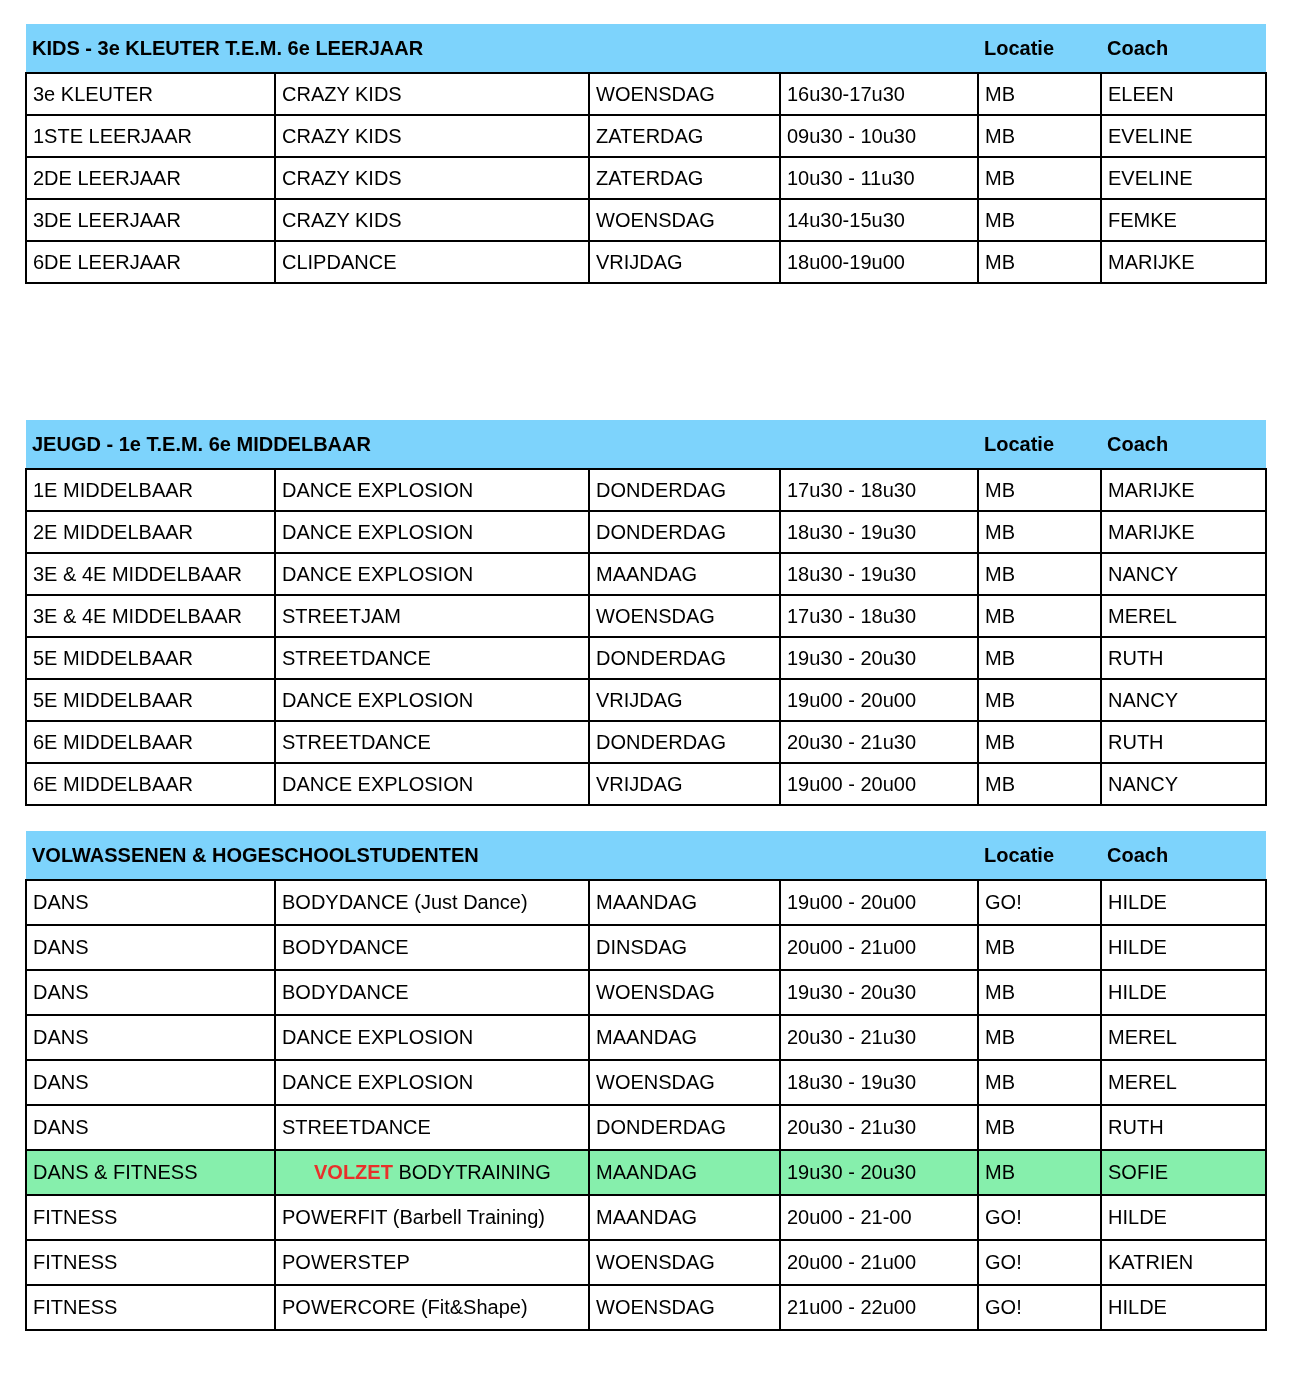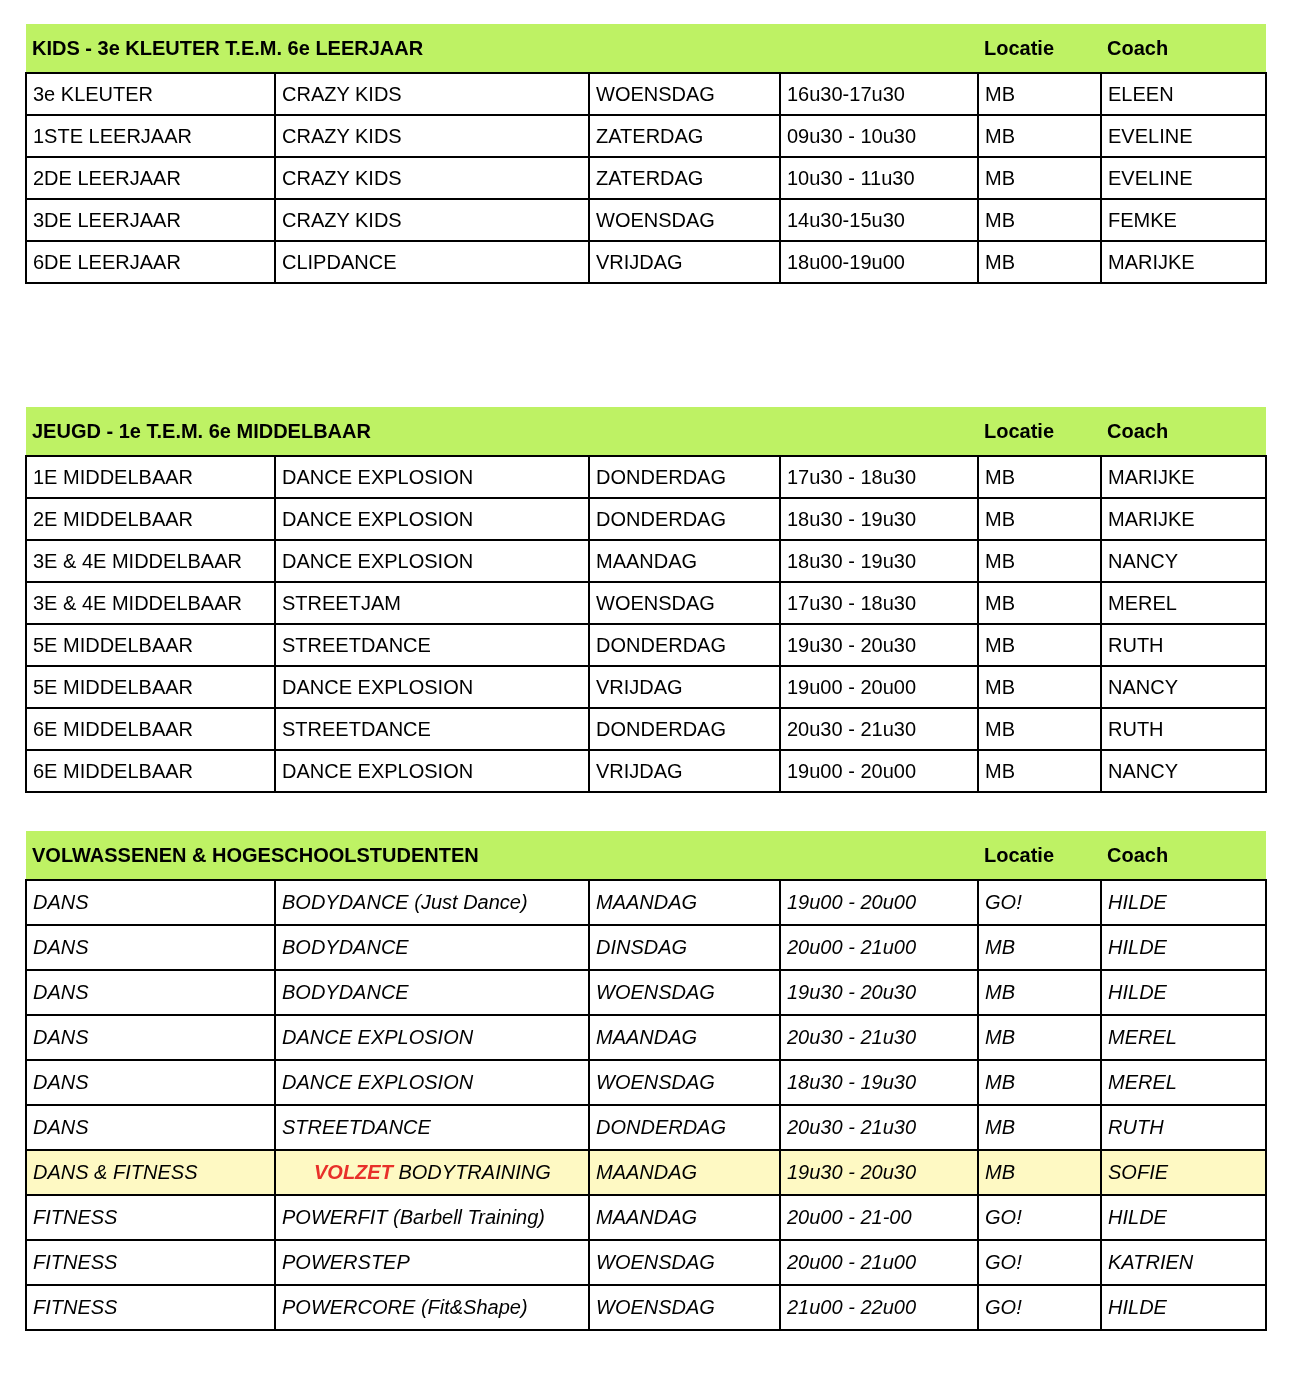--- a/index.html
+++ b/index.html
@@ -4,28 +4,28 @@
 <style>
   html, body { margin: 0; padding: 0; background: #ffffff; }
   body { width: 1290px; height: 1374px; position: relative; font-family: "Liberation Sans", sans-serif; color: #000; }
   .sched { position: absolute; left: 25px; width: 1240px; border-collapse: collapse; table-layout: fixed; }
   .sched col.c1 { width: 249px; }
   .sched col.c2 { width: 314px; }
   .sched col.c3 { width: 191px; }
   .sched col.c4 { width: 198px; }
   .sched col.c5 { width: 123px; }
   .sched col.c6 { width: 165px; }
-  .sched th { background: #bef264; font-weight: bold; font-size: 20px; text-align: left; padding: 0 6px; height: 48px; border: none; white-space: nowrap; }
+  .sched th { background: #7dd3fc; font-weight: bold; font-size: 20px; text-align: left; padding: 0 6px; height: 48px; border: none; white-space: nowrap; }
   .sched td { border: 2px solid #000; font-size: 20px; padding: 0 6px; white-space: nowrap; overflow: hidden; }
   .t1 td, .t2 td { height: 40px; }
-  .t3 td { height: 43px; font-style: italic; }
-  .sched tr.hl td { background: #fef9c3; }
+  .t3 td { height: 43px; }
+  .sched tr.hl td { background: #86efac; }
   .red { color: #e8302a; font-weight: bold; margin-left: 32px; }
   #t1 { top: 24px; }
-  #t2 { top: 407px; border-radius: 26px; }
+  #t2 { top: 420px; border-radius: 26px; }
   #t3 { top: 831px; }
 </style>
 </head>
 <body>
 
 <table class="sched t1" id="t1">
   <colgroup>
       <col class="c1">
       <col class="c2">
       <col class="c3">

